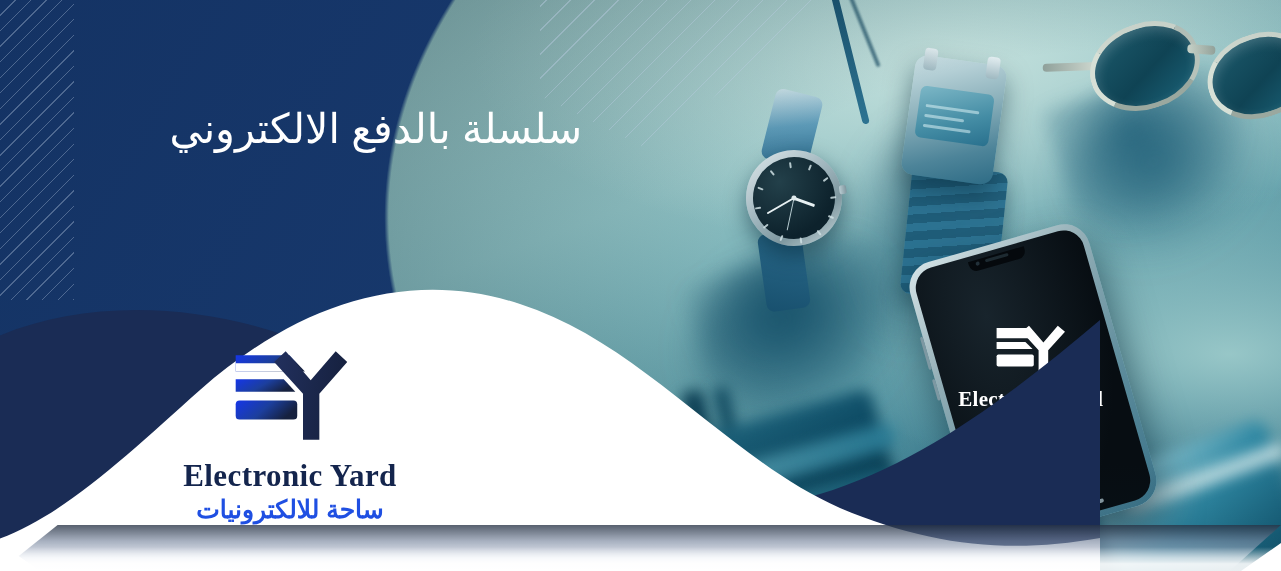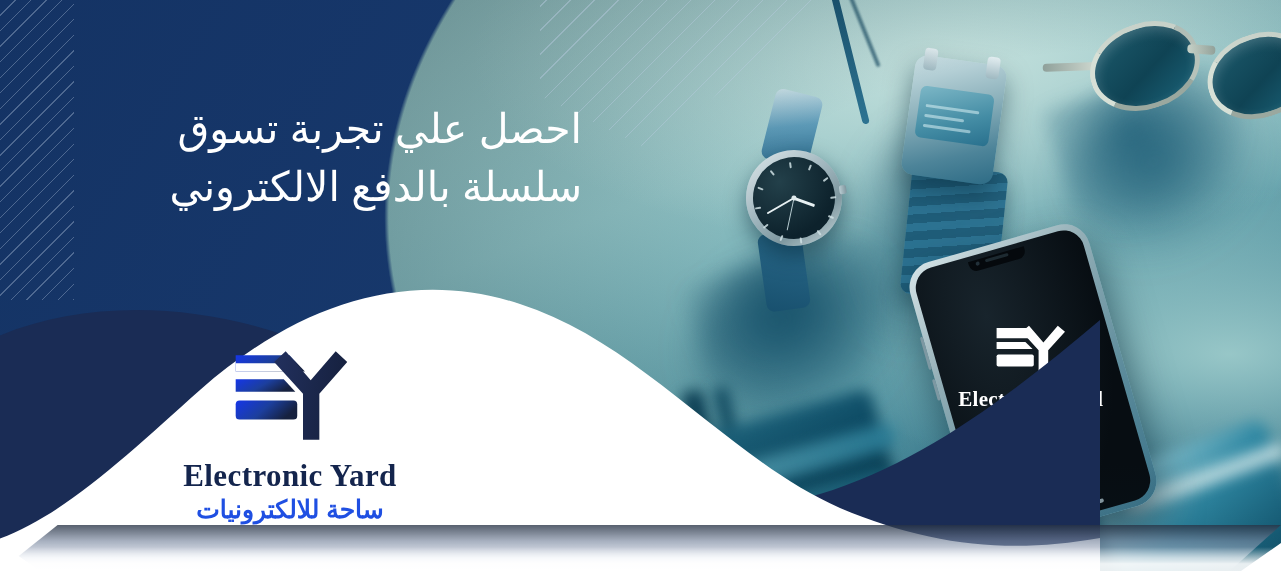--- a/index.html
+++ b/index.html
@@ -316,21 +316,20 @@
   </div>
 
   <div class="photo-vignette"></div>
 
   <div class="navy-real"></div>
 
   <div class="hatch hatch-left"></div>
   <div class="hatch hatch-right"></div>
 
   <div class="headline">
-    <span>احصل علي تجربة تسوق</span>
     <span>سلسلة بالدفع الالكتروني</span>
   </div>
 
   <svg class="wave-dark" viewBox="0 0 1180 360" preserveAspectRatio="none">
     <path d="M0 360 L0 150 C120 40 330 58 470 150 C620 248 760 300 900 258 C1000 228 1090 160 1180 84 L1180 360 Z" fill="#1a2c55"></path>
   </svg>
 
   <svg class="wave-white" viewBox="0 0 1160 330" preserveAspectRatio="none">
     <path d="M0 330 L0 300 C90 300 170 220 260 140 C360 52 470 18 580 54 C700 92 790 210 900 258 C990 296 1070 304 1160 288 L1160 330 Z" fill="#ffffff"></path>
   </svg>

